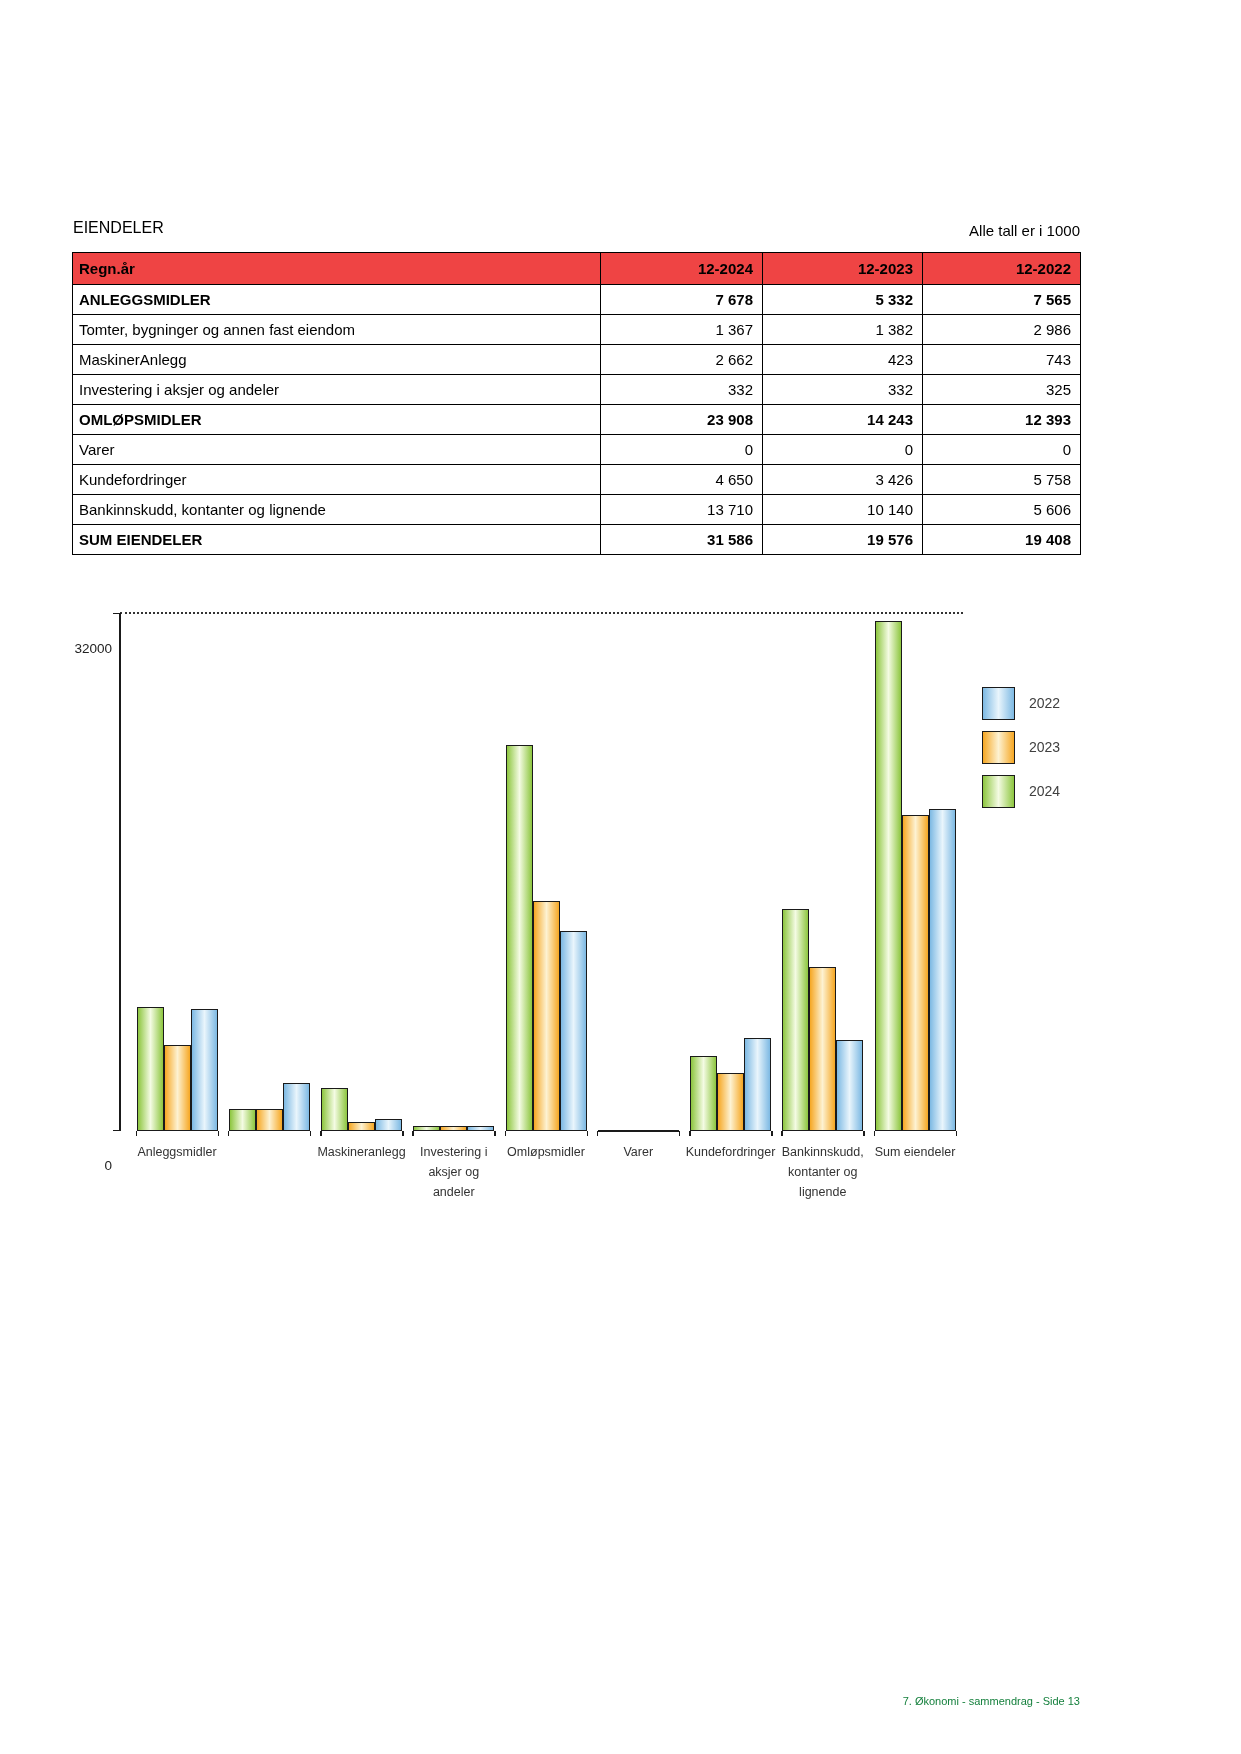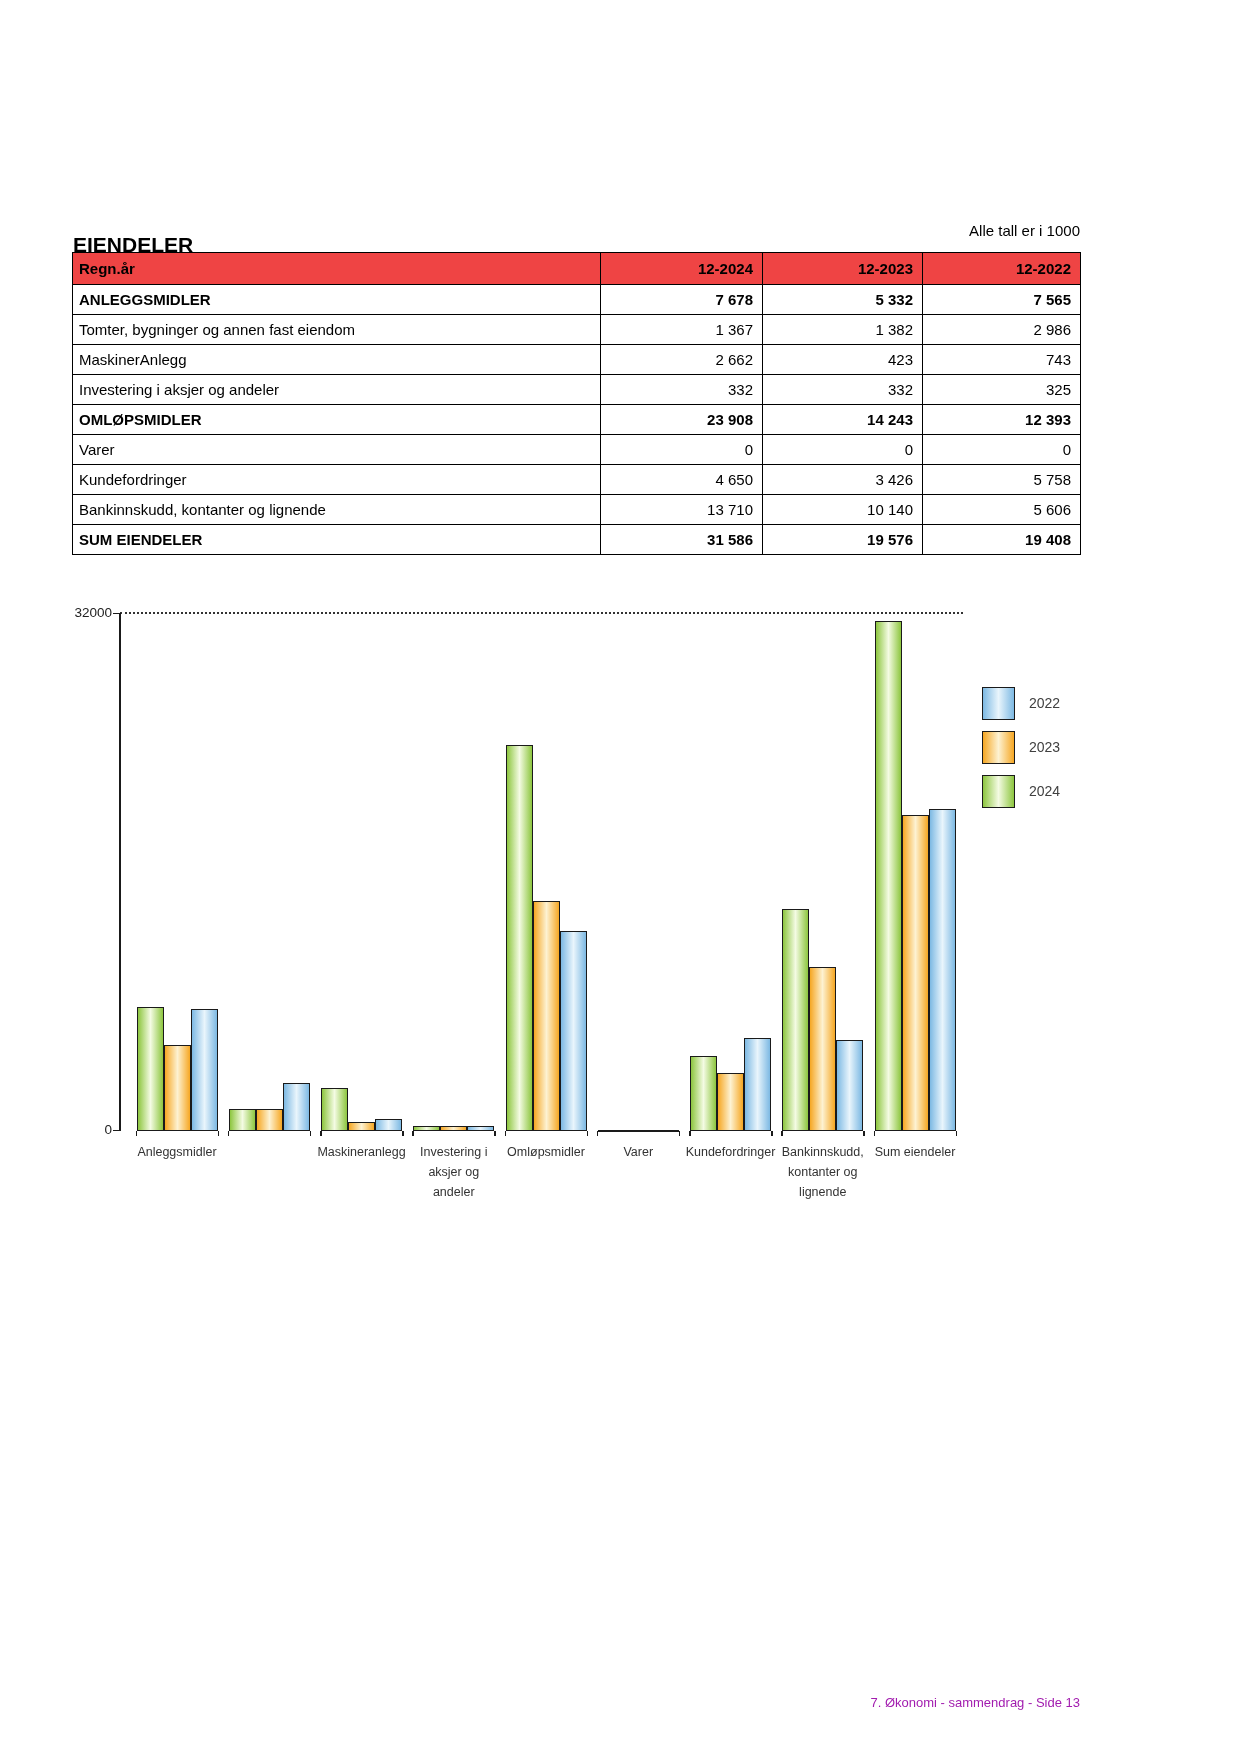--- a/index.html
+++ b/index.html
@@ -6,49 +6,49 @@
   .page{position:relative;width:1241px;height:1754px;background:#fff;overflow:hidden;
         font-family:"Liberation Sans",sans-serif;color:#000;margin:0 auto;}
 
   
   .logo{position:absolute;right:189px;top:70px;display:flex;align-items:center;}
   .logo-dun{font-size:31px;color:#3e5c76;letter-spacing:.5px;}
   .logo-amp{font-size:45px;color:#33708f;line-height:1;margin:0 0 5px 2px;position:relative;top:2px;}
   .logo-brad{font-size:31px;color:#4aa3c8;letter-spacing:.5px;}
 
   
-  .section-title{position:absolute;left:73px;top:233px;font-size:21px;font-weight:bold;}
+  .section-title{position:absolute;left:73px;top:219px;font-size:16px;font-weight:normal;}
   .unit-note{position:absolute;right:161px;top:222px;font-size:15px;}
 
   
   table.assets{position:absolute;left:72px;top:252px;width:1008px;table-layout:fixed;
                border-collapse:collapse;border:1.5px solid #000;font-size:15px;}
   table.assets th,table.assets td{border:1px solid #000;overflow:hidden;white-space:nowrap;}
   table.assets thead th{background:#ef4444;font-weight:bold;height:31px;}
   table.assets td{height:29px;}
   table.assets .lbl{text-align:left;padding:0 6px;}
   table.assets .num{text-align:right;padding:0 9px 0 2px;}
   table.assets tr.bold td{font-weight:bold;}
 
   
   .chart{position:absolute;left:0;top:0;width:1241px;height:1754px;}
   .grid-dashed{position:absolute;left:120px;top:612px;width:843px;height:0;border-top:2px dotted #333;}
   .y-axis{position:absolute;left:119px;top:613px;width:1.5px;height:518px;background:#1a1a1a;}
   .y-tick{position:absolute;left:113px;width:6px;height:1.5px;background:#1a1a1a;}
-  .y-label{position:absolute;left:30px;width:82px;text-align:right;font-size:13.5px;color:#222;}
+  .y-label{position:absolute;left:30px;width:82px;text-align:right;font-size:13.5px;color:#222;margin-top:36px;}
   .bar{position:absolute;border:1px solid #1a1a1a;box-sizing:border-box;}
   .zero-bar{position:absolute;height:1.5px;background:#1a1a1a;}
   .tick{position:absolute;width:1.5px;height:5px;background:#1a1a1a;}
   .cat-label{position:absolute;width:120px;text-align:center;font-size:12.5px;line-height:20px;
              color:#333;white-space:pre-line;}
   .legend-box{position:absolute;width:33px;height:33px;border:1px solid #1a1a1a;box-sizing:border-box;}
   .legend-label{position:absolute;font-size:14px;color:#404040;}
 
   
-  .footer{position:absolute;right:161px;top:1695px;font-size:13px;color:#a21caf;text-align:center;}
+  .footer{position:absolute;right:161px;top:1695px;font-size:11px;color:#15803d;text-align:center;}
 </style>
 </head>
 <body>
 
 <div class="page">
 
 
   <div class="section-title">EIENDELER</div>
   <div class="unit-note">Alle tall er i 1000</div>
 

